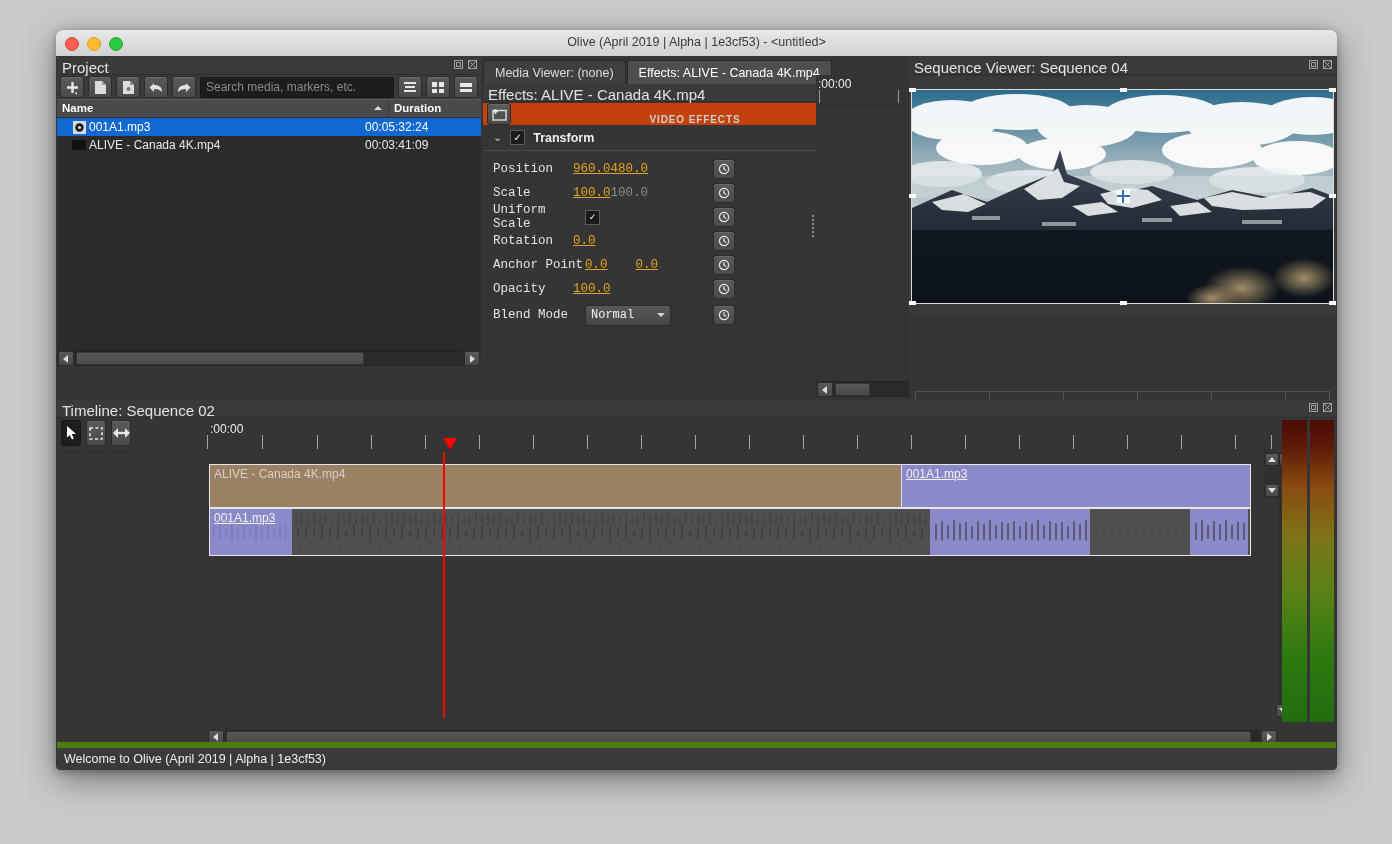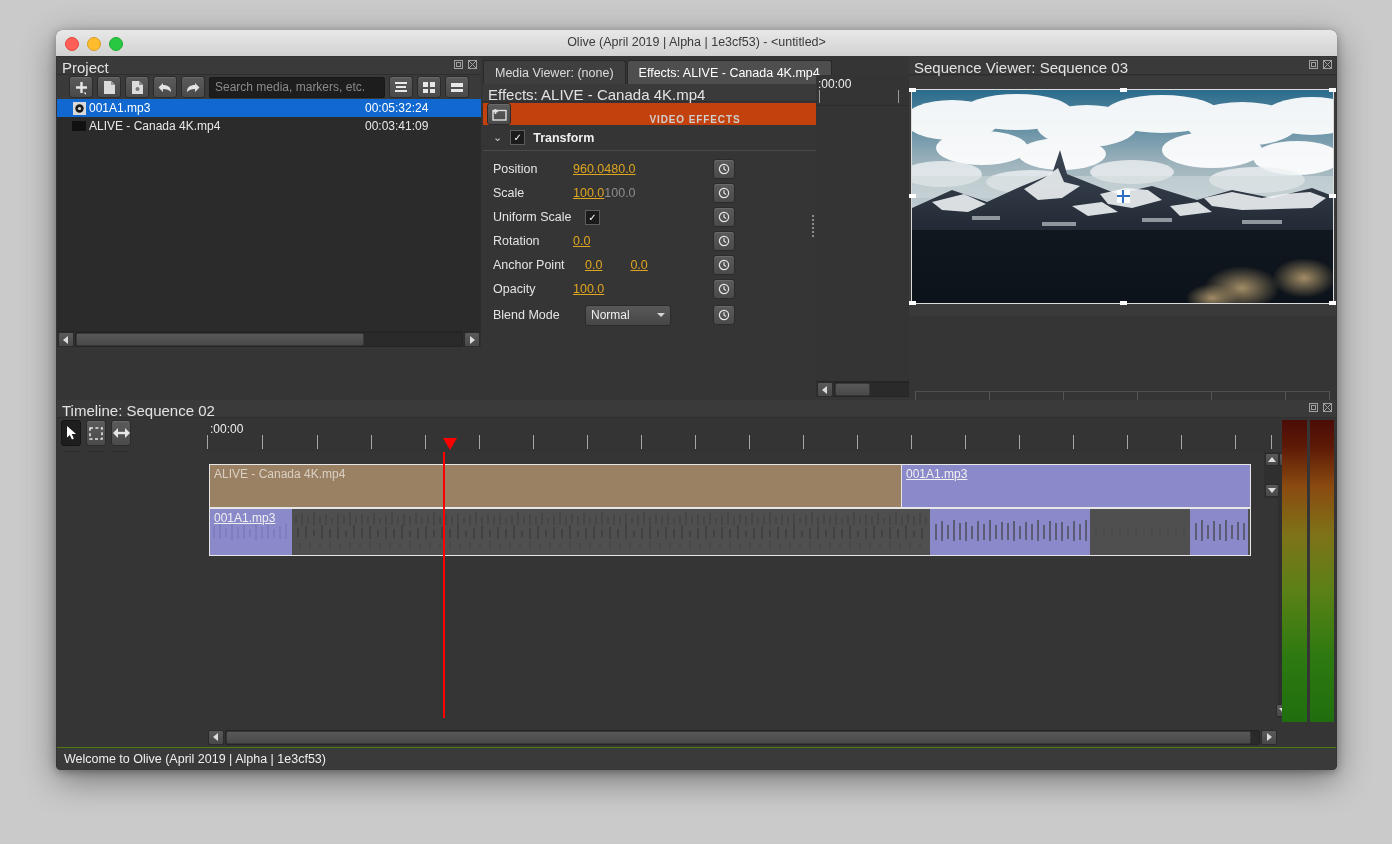--- a/index.html
+++ b/index.html
@@ -29,21 +29,21 @@
   .pb{width:11px;height:11px;opacity:.62;}
   .pb svg{display:block;}
 
   .btn{background:linear-gradient(#5b5b5b,#4a4a4a);border:1px solid #2b2b2b;
     border-radius:3px;display:flex;align-items:center;justify-content:center;
     box-shadow:inset 0 1px 0 rgba(255,255,255,.09);}
   .btn.on{background:#1e1e1e;border-color:#141414;box-shadow:none;}
 
   
   #project{position:absolute;left:1px;top:1px;width:424px;height:340px;background:#353535;}
-  .ptoolbar{height:24px;display:flex;align-items:center;padding:0 12px;gap:4px;background:#3a3a3a;}
+  .ptoolbar{height:24px;display:flex;align-items:center;padding:0 3px;gap:4px;background:#3a3a3a;}
   .tbtn{width:22px;height:20px;}
   .search{flex:1;height:19px;background:#1d1d1d;border:1px solid #181818;border-radius:2px;
     display:flex;align-items:center;padding:0 5px;}
   .search span{font-size:12px;color:#8a8a8a;}
   .vmode{width:22px;height:20px;}
 
   .thead{height:17px;background:#4a4a4a;border-top:1px solid #5a5a5a;
     border-bottom:1px solid #2d2d2d;display:flex;position:relative;}
   .thead .c1{width:326px;padding:2px 0 0 5px;font-size:11.5px;color:#fff;font-weight:bold;
     border-right:1px solid #3a3a3a;position:relative;}
@@ -145,21 +145,21 @@
   .clip.video .cname{color:#d9d0c4;text-decoration:none;}
   .clip.audio{background:#8a8acb;}
   .playhead{position:absolute;top:0;bottom:0;width:2px;background:#f00;z-index:30;}
   .phead-tri{position:absolute;top:18px;left:-6px;width:0;height:0;z-index:31;
     border-left:7px solid transparent;border-right:7px solid transparent;border-top:12px solid #f00;}
   .tvscroll{position:absolute;right:44px;width:14px;background:#2f2f2f;}
   .tlhscroll{position:absolute;left:150px;right:58px;bottom:4px;height:14px;display:flex;align-items:center;}
   .meters{position:absolute;right:2px;top:20px;bottom:26px;width:52px;display:flex;gap:3px;}
   .meter{flex:1;background:linear-gradient(180deg,#4a0c06 0%,#5e1a07 9%,#8a4a10 22%,#7e7318 38%,#5c8116 56%,#2e7a11 78%,#1f6e0e 100%);}
   .statusbar{position:absolute;left:1px;right:1px;bottom:0;height:22px;background:#3a3a3a;
-    border-top:1px solid #4d7c0f;display:flex;align-items:center;}
+    border-top:6px solid #4d7c0f;display:flex;align-items:center;}
   .statusbar span{font-size:12.5px;color:#efefef;padding-left:7px;}
 </style>
 </head>
 <body>
 
 <div class="desktop">
 <div class="window">
 
   <div class="titlebar">
     <div class="traffic">
@@ -246,20 +246,27 @@
         <div class="btn vmode">
           <svg width="14" height="13" viewBox="0 0 14 13">
                 <g fill="#e8e8e8">
                   <rect x="1" y="2" width="12" height="4"></rect>
                   <rect x="1" y="8" width="12" height="3"></rect>
                 </g>
               </svg>
             </div>
       </div>
 
+      <div class="thead">
+        <div class="c1">
+          <span>Name</span>
+          <span class="sortarrow"></span>
+        </div>
+        <div class="c2">Duration</div>
+      </div>
 
       <div class="rows">
         <div class="row sel">
           <span class="ricon">
             <svg width="13" height="13" viewBox="0 0 13 13">
                   <rect width="13" height="13" fill="#d9d9d9"></rect>
                   <circle cx="6.5" cy="6.5" r="4.2" fill="#1a1a1a"></circle>
                   <circle cx="6.5" cy="6.5" r="1.6" fill="#d9d9d9"></circle>
                 </svg>
               </span>
@@ -319,21 +326,21 @@
                 </svg>
               </div>
         </div>
 
         <div class="transform-row">
           <span class="chev">⌄</span>
           <span class="cbox">✓</span>
           <span class="tname">Transform</span>
         </div>
 
-        <div style="padding-top:6px;">
+        <div style="padding-top:6px;font-family:Liberation Mono, monospace;">
           <div class="prow">
             <span class="plabel">Position</span>
             <span class="pvals">
               <span class="num">960.0</span>
               <span class="num">480.0</span>
             </span>
             <span class="btn kf">
                   <svg width="12" height="12" viewBox="0 0 12 12">
                     <circle cx="6" cy="6" r="4.6" fill="none" stroke="#e6e6e6" stroke-width="1.2"></circle>
                     <path d="M6 3.3V6l2 1.6" stroke="#e6e6e6" stroke-width="1.2" fill="none"></path>
@@ -460,21 +467,21 @@
         <div class="sarrow">
               <svg width="6" height="8" viewBox="0 0 6 8">
                 <path d="M1 0l5 4-5 4z" fill="#ddd"></path>
               </svg>
             </div>
       </div>
     </div>
 
     <div id="viewer">
       <div class="ptitle">
-        <span class="t">Sequence Viewer: Sequence 03</span>
+        <span class="t">Sequence Viewer: Sequence 04</span>
         <div class="pbtns">
           <div class="pb">
                 <svg width="11" height="11" viewBox="0 0 11 11">
                   <rect x="1.5" y="1.5" width="8" height="8" fill="none" stroke="#ddd"></rect>
                   <rect x="3.5" y="3.5" width="4" height="4" fill="none" stroke="#ddd"></rect>
                 </svg>
               </div>
           <div class="pb">
                 <svg width="11" height="11" viewBox="0 0 11 11">
                   <rect x="1.5" y="1.5" width="8" height="8" fill="none" stroke="#ddd"></rect>

